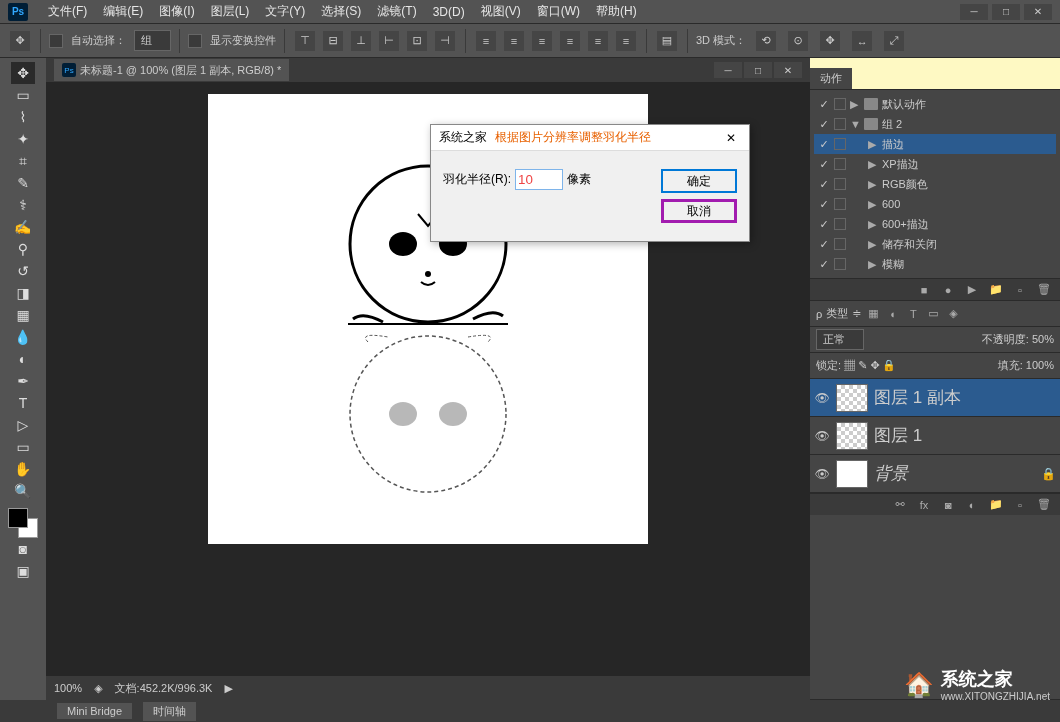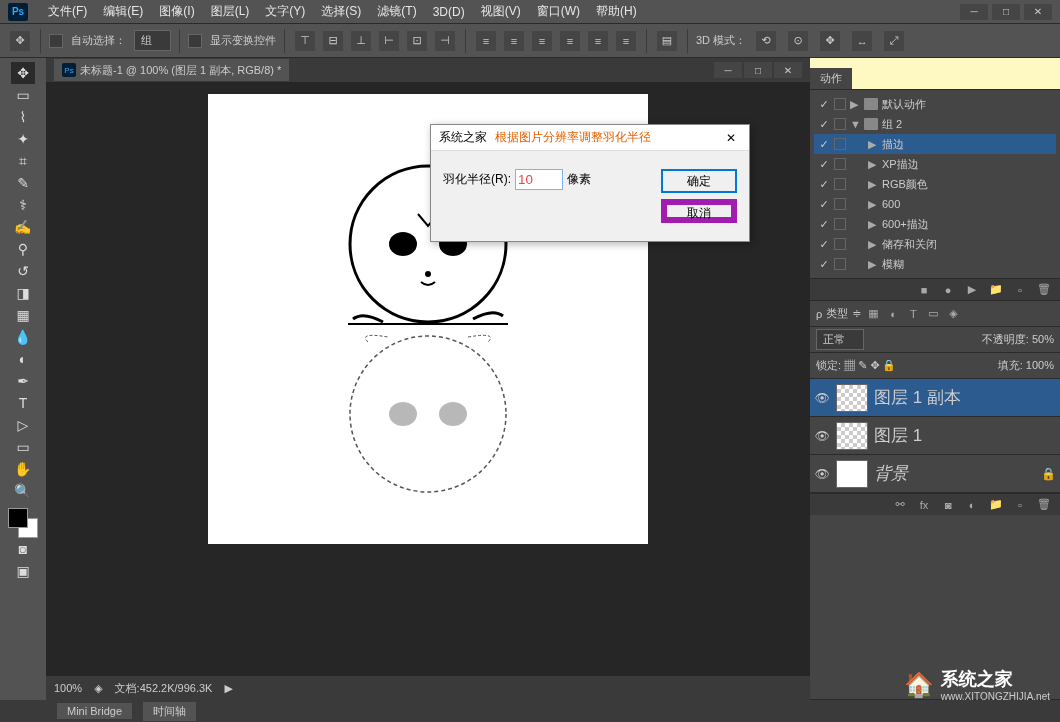--- a/index.html
+++ b/index.html
@@ -65,21 +65,21 @@
 .footer-tab { padding: 2px 10px; background: #535353; cursor: pointer; margin-left: 9px; }
 
 .dialog { position: absolute; top: 124px; left: 430px; width: 320px; background: #f0f0f0; border: 1px solid #888; color: #000; font-size: 12px; box-shadow: 2px 2px 8px rgba(0,0,0,0.3); }
 .dialog-title { height: 26px; display: flex; align-items: center; padding: 0 8px; background: #fff; border-bottom: 1px solid #ddd; }
 .dialog-subtitle { color: #e86100; margin-left: 8px; }
 .dialog-close { margin-left: auto; cursor: pointer; width: 20px; text-align: center; }
 .dialog-body { padding: 18px 12px; display: flex; align-items: flex-start; gap: 12px; }
 .dialog-left { flex: 1; display: flex; align-items: center; gap: 4px; }
 .dialog-input { width: 48px; border: 1px solid #7eb4ea; padding: 2px; color: #ef4444; background: #fff; }
 .dialog-buttons { display: flex; flex-direction: column; gap: 6px; }
-.dialog-btn { width: 76px; height: 24px; background: #f0f0f0; border: 6px solid #a21caf; cursor: pointer; font-size: 12px; }
+.dialog-btn { width: 76px; height: 24px; background: #f0f0f0; border: 3px solid #a21caf; cursor: pointer; font-size: 12px; }
 .dialog-btn.primary { border: 2px solid #0078d7; }
 
 .watermark { position: absolute; bottom: 20px; right: 10px; color: #fff; font-size: 18px; font-weight: bold; display: flex; align-items: center; gap: 6px; }
 .wm-icon { font-size: 24px; }
 .wm-sub { font-size: 10px; font-weight: normal; color: #ccc; }
 .opt-group { display:flex; align-items:center; gap:4px; }
 </style>
 </head>
 <body>
 

